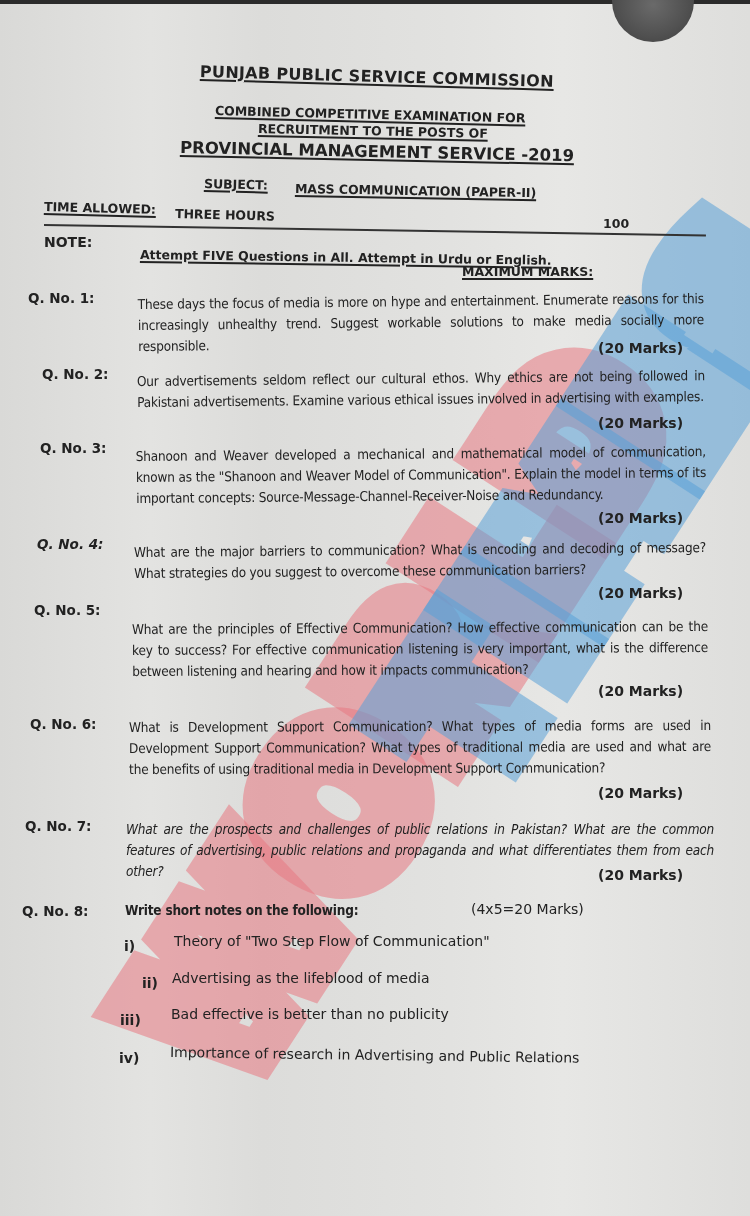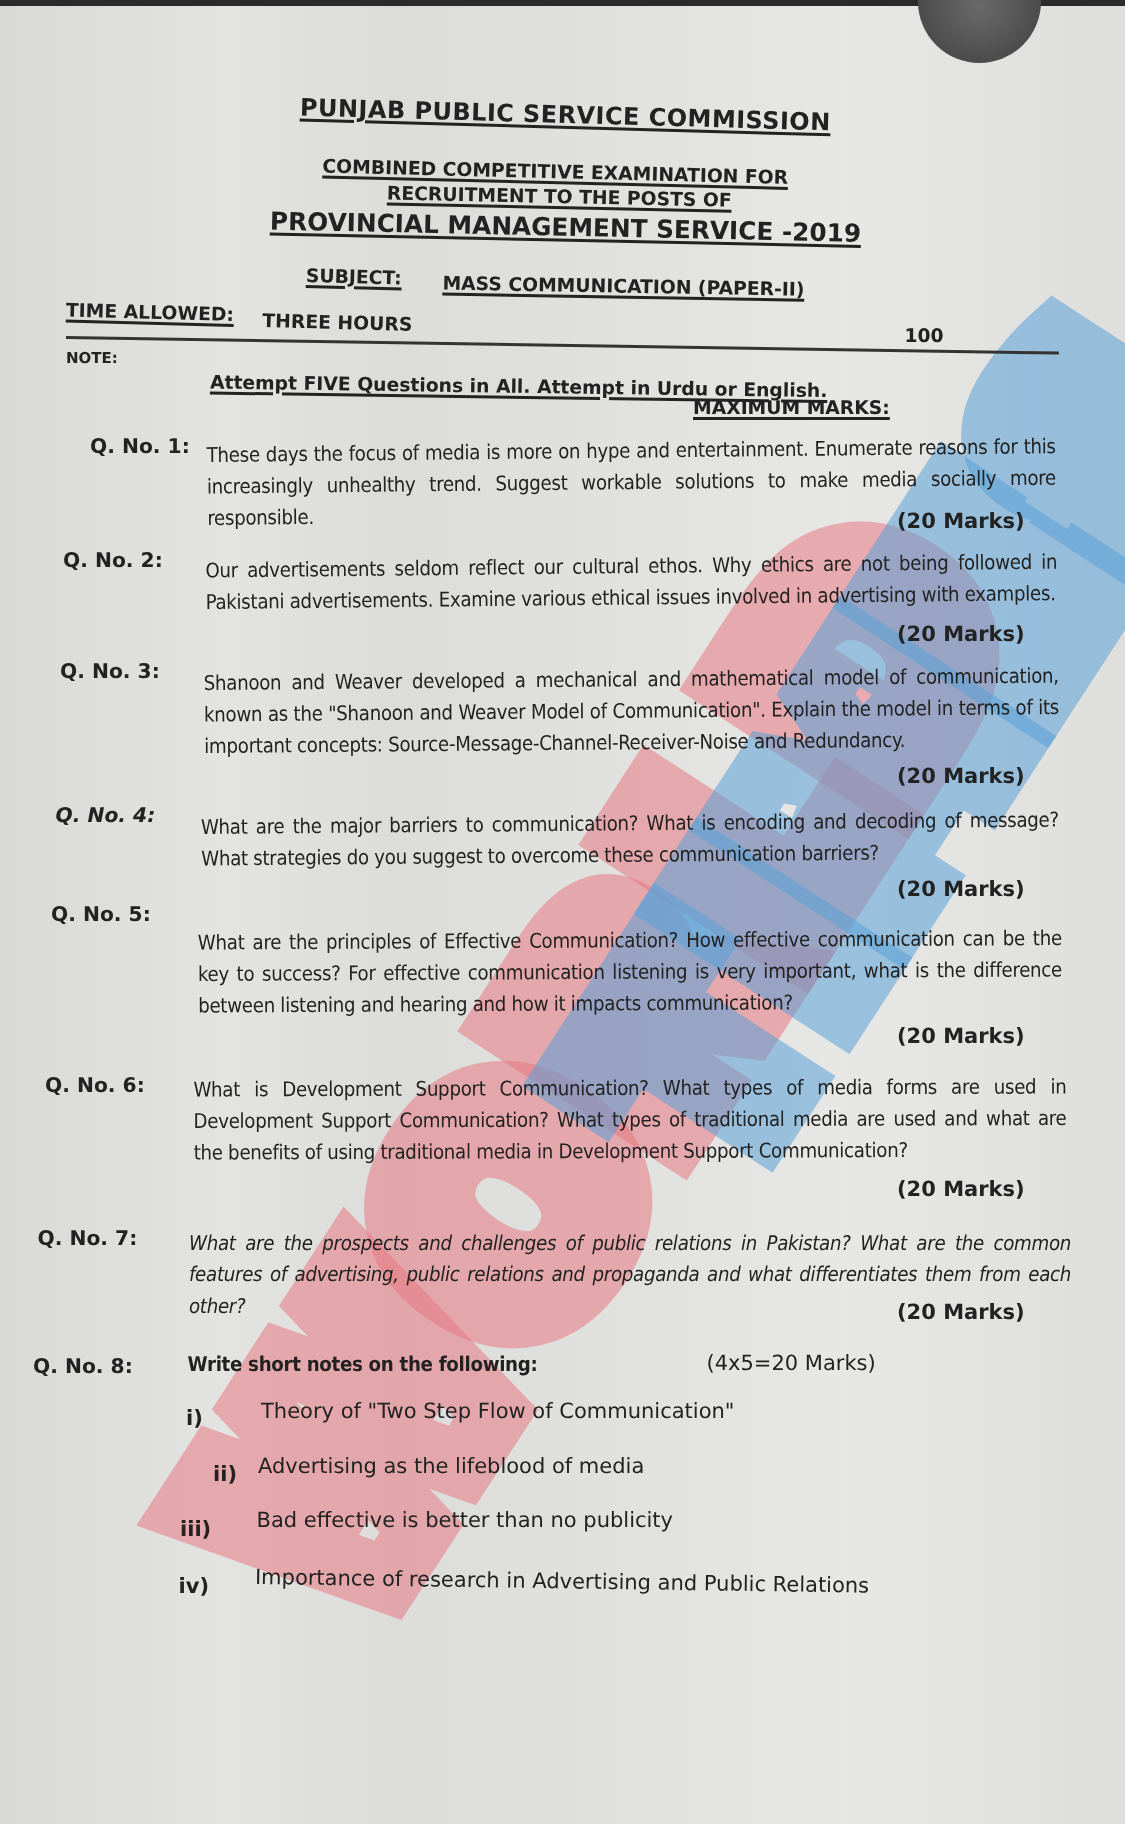--- a/index.html
+++ b/index.html
@@ -53,21 +53,21 @@
   .subj-label { position: absolute; left: 204px; top: 176px; font-size: 12.5px; font-weight: bold; }
   .subj-val { position: absolute; left: 295px; top: 181px; font-size: 12.5px; font-weight: bold; }
   .time-label { position: absolute; left: 44px; top: 199px; font-size: 12.5px; font-weight: bold; }
   .time-val { position: absolute; left: 175px; top: 206px; font-size: 12.5px; font-weight: bold; }
   .max-label { position: absolute; left: 462px; top: 216px; font-size: 12.5px; font-weight: bold; margin-top: 48px; }
   .max-val { position: absolute; left: 603px; top: 216px; font-size: 12.5px; font-weight: bold; }
   .rule {
     position: absolute; left: 44px; top: 224px; width: 662px; height: 2px;
     background: #333; transform: rotate(0.9deg); transform-origin: left;
   }
-  .note-label { position: absolute; left: 44px; top: 234px; font-size: 10px; font-weight: bold; }
+  .note-label { position: absolute; left: 44px; top: 234px; font-size: 14px; font-weight: bold; }
   .note-val { position: absolute; left: 140px; top: 247px; font-size: 12.5px; font-weight: bold; transform: rotate(0.8deg); transform-origin: left; }
 
   
   .q { position: absolute; left: 0; width: 750px; }
   .qnum { position: absolute; font-size: 13.5px; font-weight: bold; }
   .qtext {
     position: absolute; font-size: 13.5px; line-height: 21px; text-align: justify;
     font-family: "DejaVu Sans", sans-serif; font-stretch: condensed; letter-spacing: -0.2px;
   }
   .marks { position: absolute; font-size: 14px; font-weight: bold; }
@@ -94,21 +94,21 @@
 <div class="time-label u" style="transform: rotate(1.5deg); transform-origin:left;">TIME ALLOWED:</div>
 <div class="time-val" style="transform: rotate(1.5deg); transform-origin:left;">THREE HOURS</div>
 <div class="max-label u">MAXIMUM MARKS:</div>
 <div class="max-val">100</div>
 <div class="rule"></div>
 
 <div class="note-label">NOTE:</div>
 <div class="note-val u">Attempt FIVE Questions in All. Attempt in Urdu or English.</div>
 
 <div class="q">
-  <div class="qnum" style="left:60px; top:290px;">Q. No. 1:</div>
+  <div class="qnum" style="left:28px; top:290px;">Q. No. 1:</div>
   <div class="qtext" style="left:138px; top:294px; width:566px; transform: rotate(-0.6deg); transform-origin:left;">These days the focus of media is more on hype and entertainment. Enumerate reasons for this increasingly unhealthy trend. Suggest workable solutions to make media socially more responsible.</div>
   <div class="marks" style="left:598px; top:340px;">(20 Marks)</div>
 </div>
 
 <div class="q">
   <div class="qnum" style="left:42px; top:366px;">Q. No. 2:</div>
   <div class="qtext" style="left:137px; top:371px; width:568px; transform: rotate(-0.6deg); transform-origin:left;">Our advertisements seldom reflect our cultural ethos. Why ethics are not being followed in Pakistani advertisements. Examine various ethical issues involved in advertising with examples.</div>
   <div class="marks" style="left:598px; top:415px;">(20 Marks)</div>
 </div>
 

